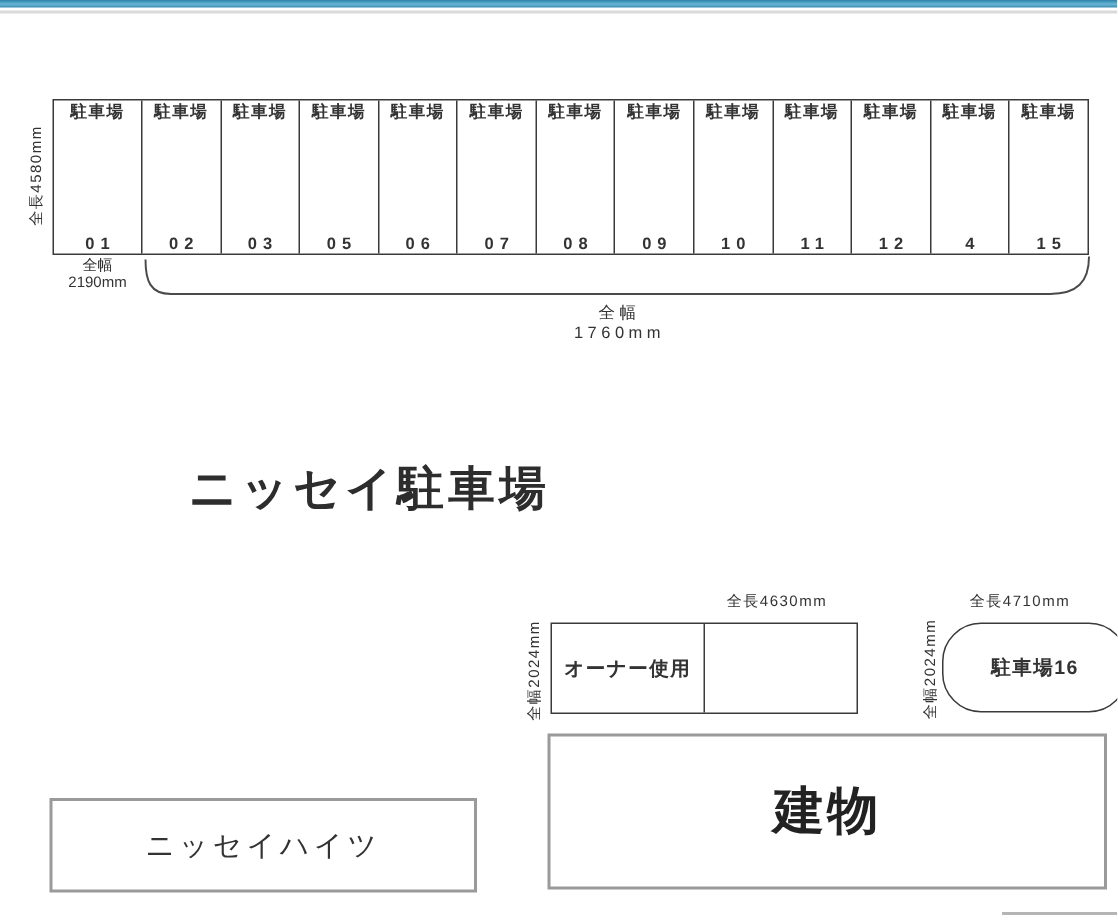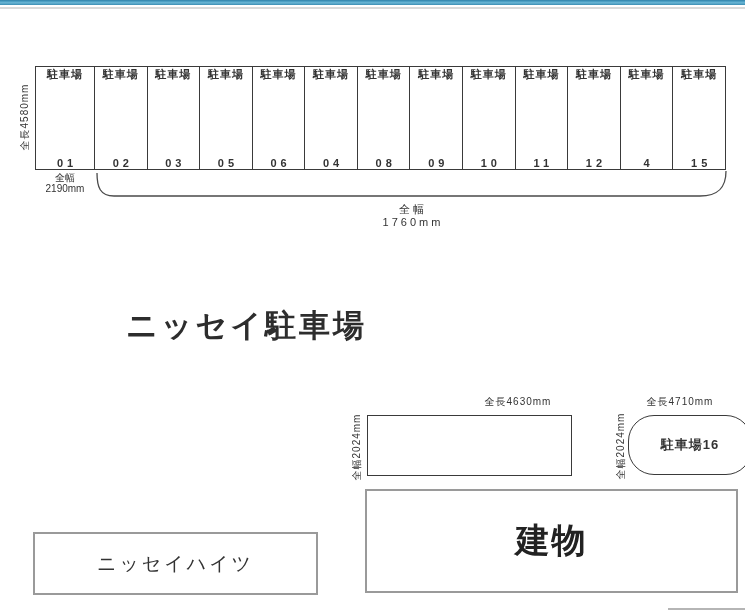--- a/index.html
+++ b/index.html
@@ -77,21 +77,21 @@
       <div class="pcell">
         <span class="word">駐車場</span>
         <span class="num">05</span>
       </div>
       <div class="pcell">
         <span class="word">駐車場</span>
         <span class="num">06</span>
       </div>
       <div class="pcell">
         <span class="word">駐車場</span>
-        <span class="num">04</span>
+        <span class="num">07</span>
       </div>
       <div class="pcell">
         <span class="word">駐車場</span>
         <span class="num">08</span>
       </div>
       <div class="pcell">
         <span class="word">駐車場</span>
         <span class="num">09</span>
       </div>
       <div class="pcell">
@@ -128,20 +128,21 @@
   <div class="wlabel" style="left:353px;top:203px;width:120px;font-size:11px;line-height:13px;letter-spacing:3px;">
     <span class="ln">全幅</span>
     <span class="ln">1760mm</span>
   </div>
 
   <h1 class="site-title">ニッセイ駐車場</h1>
 
   <div class="vlabel" style="left:302px;top:440px;">全幅2024mm</div>
   <div class="slabel" style="left:458px;top:396px;width:120px;">全長4630mm</div>
   <div class="lotbox" style="left:367px;top:415px;width:205px;height:61px;">
+    <div class="lotcell" style="flex:0 0 101px;border-right:1px solid #3a3a3a;">オーナー使用</div>
   </div>
 
   <div class="vlabel" style="left:566px;top:439px;">全幅2024mm</div>
   <div class="slabel" style="left:620px;top:396px;width:120px;">全長4710mm</div>
   <div class="lotbox" style="left:628px;top:415px;width:124px;height:60px;border-radius:26px;">
     <div class="lotcell" style="flex:1;">駐車場16</div>
   </div>
 
   <div class="big-box" style="left:365px;top:489px;width:373px;height:104px;">
     <span class="building-text">建物</span>

